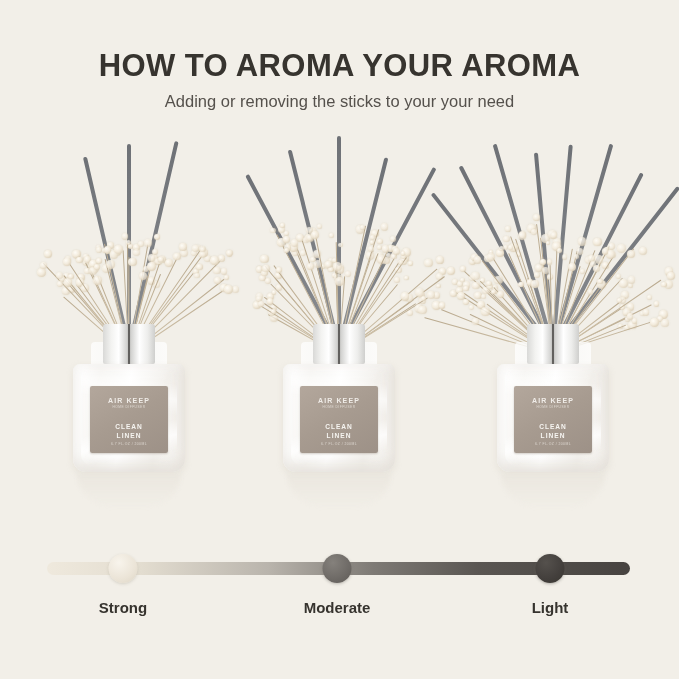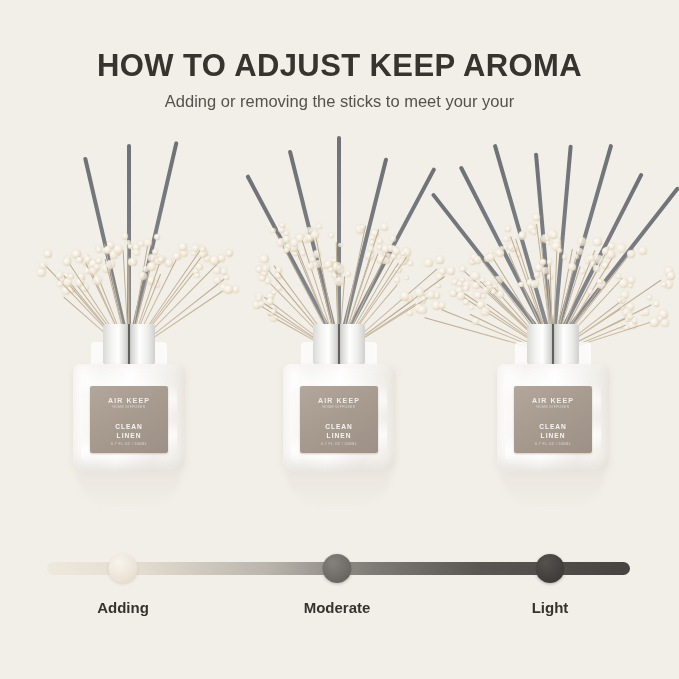--- a/index.html
+++ b/index.html
@@ -152,22 +152,22 @@
   .tick-label{
     position:absolute;top:51px;transform:translateX(-50%);
     font-size:15px;font-weight:bold;color:#36332e;white-space:nowrap;
   }
 </style>
 </head>
 <body>
 
 <div class="stage">
 
-  <div class="title">HOW TO ADJUST KEEP AROMA</div>
-  <div class="subtitle">Adding or removing the sticks to meet your your</div>
+  <div class="title">HOW TO AROMA YOUR AROMA</div>
+  <div class="subtitle">Adding or removing the sticks to your your need</div>
 
   <div class="product" id="product-0">
     <div class="arrangement">
       <div class="sticks">
           <div class="stick" style="height: 196px; transform: translateX(-50%) rotate(-13deg);"></div>
           <div class="stick" style="height: 204px; transform: translateX(-50%) rotate(0deg);"></div>
           <div class="stick" style="height: 212px; transform: translateX(-50%) rotate(13deg);"></div>
         </div>
       <div class="bouquet">
           <div class="stem" style="height: 86.8228px; transform: translateX(-50%) rotate(-48.8964deg);"></div>
@@ -668,20 +668,20 @@
         </div>
         <div class="volume">6.7 FL.OZ / 200ML</div>
       </div>
       <div class="reflection"></div>
     </div>
   </div>
 
   <div class="slider">
     <div class="track"></div>
   <div class="knob light" style="left: 123px;"></div>
-      <div class="tick-label" style="left: 123px;">Adding</div>
+      <div class="tick-label" style="left: 123px;">Strong</div>
       <div class="knob moderate" style="left: 337px;"></div>
       <div class="tick-label" style="left: 337px;">Moderate</div>
       <div class="knob strong" style="left: 550px;"></div>
       <div class="tick-label" style="left: 550px;">Light</div>
     </div>
 
 </div>
 
 </body></html>

